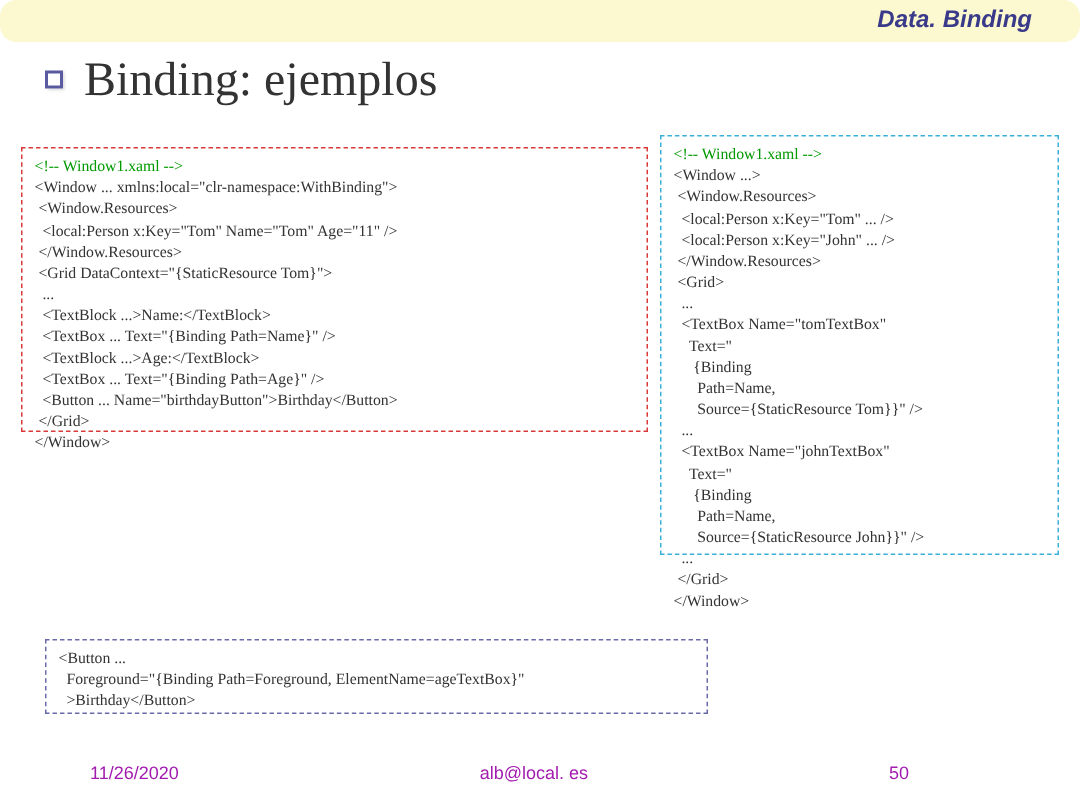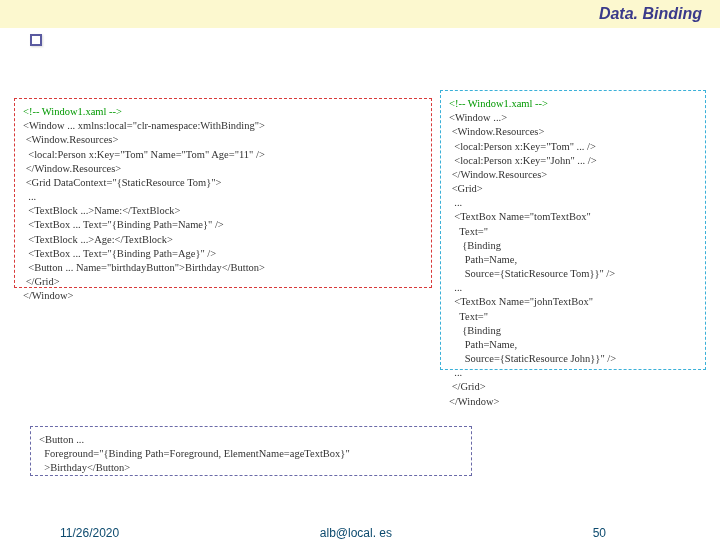--- a/index.html
+++ b/index.html
@@ -1,21 +1,22 @@
 <!DOCTYPE html>
 <html><head>
 <meta charset="utf-8">
 <style>
   * { margin: 0; padding: 0; box-sizing: border-box; }
   html, body { width: 720px; height: 540px; font-family: Arial, sans-serif; background: #fff; }
   .slide { width: 720px; height: 540px; position: relative; }
   .header-bar {
     width: 100%; height: 28px; background: #fcf8cf;
     display: flex; justify-content: flex-end; align-items: center;
-    padding-right: 18px;
+    padding-right: 32px;
+    border-radius: 11px;
   }
   .header-text { font-style: italic; font-weight: bold; color: #3a3a8a; font-size: 16px; }
   .title-row { display: flex; align-items: center; padding: 6px 12px 0 30px; }
   .title-bullet {
     width: 12px; height: 12px; background: #fff;
     border: 2px solid #5a5aa0; margin-right: 14px;
     box-shadow: 1px 1px 2px rgba(0,0,0,0.15);
   }
   .title-text { font-size: 32px; color: #333; font-family: "Times New Roman", serif; }
   .content { position: absolute; top: 90px; left: 0; width: 720px; height: 400px; }
@@ -23,34 +24,35 @@
     position: absolute; border: 1px dashed; font-family: Liberation Serif, serif;
     font-size: 10.5px; line-height: 1.35; padding: 6px 8px; white-space: pre; background: #fff;
   }
   .code-left  { left: 14px; top: 8px; width: 418px; height: 190px; border-color: #d83a3a; color: #333; }
   .code-right { left: 440px; top: 0px; width: 266px; height: 280px; border-color: #3ab0d8; color: #333; }
   .code-bottom{ left: 30px; top: 336px; width: 442px; height: 50px; border-color: #6a6aa8; color: #333; }
   .code-box .cm { color: #009900; }
   .code-box .tag { color: #333; }
   .footer {
     position: absolute; bottom: 0; left: 0; width: 634px; height: 32px;
-    display: flex; align-items: flex-end; justify-content: space-between;
-    padding: 0 28px 0 60px; font-size: 12px; color: #0c4a6e;
+    display: flex; align-items: flex-start; justify-content: space-between;
+    padding: 0 28px 0 60px; font-size: 12px; color: #a21caf;
   }
 </style>
 </head>
 <body>
 <div class="slide">
 
   <div class="header-bar">
     <span class="header-text">Data. Binding</span>
   </div>
 
   <div class="title-row">
     <div class="title-bullet"></div>
+    <div class="title-text">Binding: ejemplos</div>
   </div>
 
   <div class="content">
     <div class="code-box code-left"><span class="cm">&lt;!-- Window1.xaml --&gt;</span>
 <span class="tag">&lt;Window ... xmlns:local="clr-namespace:WithBinding"&gt;
  &lt;Window.Resources&gt;
   &lt;local:Person x:Key="Tom" Name="Tom" Age="11" /&gt;
  &lt;/Window.Resources&gt;
  &lt;Grid DataContext="{StaticResource Tom}"&gt;
   ...

